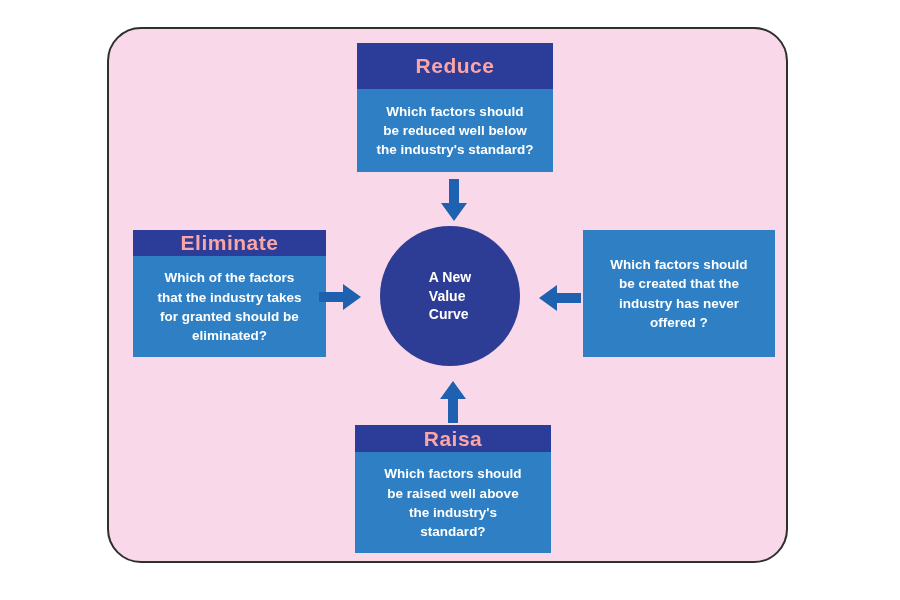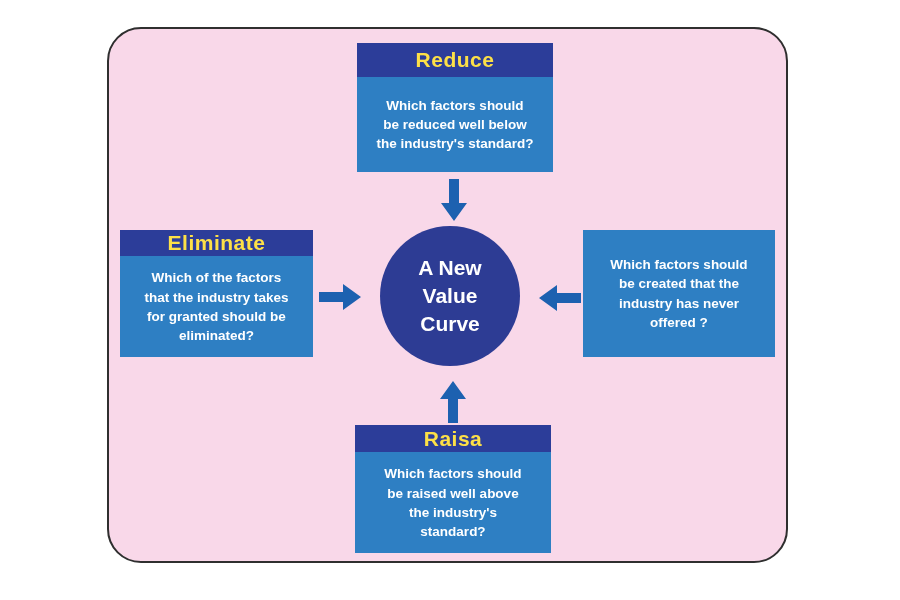--- a/index.html
+++ b/index.html
@@ -25,23 +25,23 @@
     border: 2px solid #2f2f2f;
     border-radius: 34px;
   }
   .action-box {
     position: absolute;
     display: flex;
     flex-direction: column;
     box-sizing: border-box;
   }
   .action-box .hdr {
-    height: 34px;
+    height: 46px;
     background: #2c3d99;
-    color: #fde047;
+    color: #fca5a5;
     font-weight: bold;
     font-size: 21px;
     display: flex;
     align-items: center;
     justify-content: center;
     letter-spacing: 0.5px;
   }
   .action-box .bdy {
     flex: 1;
     background: #2e7fc3;
@@ -50,41 +50,41 @@
     font-size: 13.5px;
     line-height: 1.42;
     display: flex;
     align-items: center;
     justify-content: center;
     text-align: center;
     white-space: pre-line;
     padding: 12px 6px;
   }
   .box-top    { left: 357px; top: 43px;  width: 196px; height: 129px; }
-  .box-left   { left: 120px; top: 230px; width: 193px; height: 127px; }
+  .box-left   { left: 133px; top: 230px; width: 193px; height: 127px; }
   .box-right  { left: 583px; top: 230px; width: 192px; height: 127px; }
   .box-bottom { left: 355px; top: 425px; width: 196px; height: 128px; }
   .center-circle {
     position: absolute;
     left: 380px;
     top: 226px;
     width: 140px;
     height: 140px;
     border-radius: 50%;
     background: #2d3c94;
     color: #ffffff;
     display: flex;
     align-items: center;
     justify-content: center;
   }
   .center-circle .txt {
     font-weight: bold;
-    font-size: 21px;
+    font-size: 14px;
     line-height: 1.33;
-    text-align: center;
+    text-align: left;
     white-space: pre-line;
   }
   .arrow {
     position: absolute;
   }
 </style>
 </head>
 <body>
 
 <div class="canvas">

